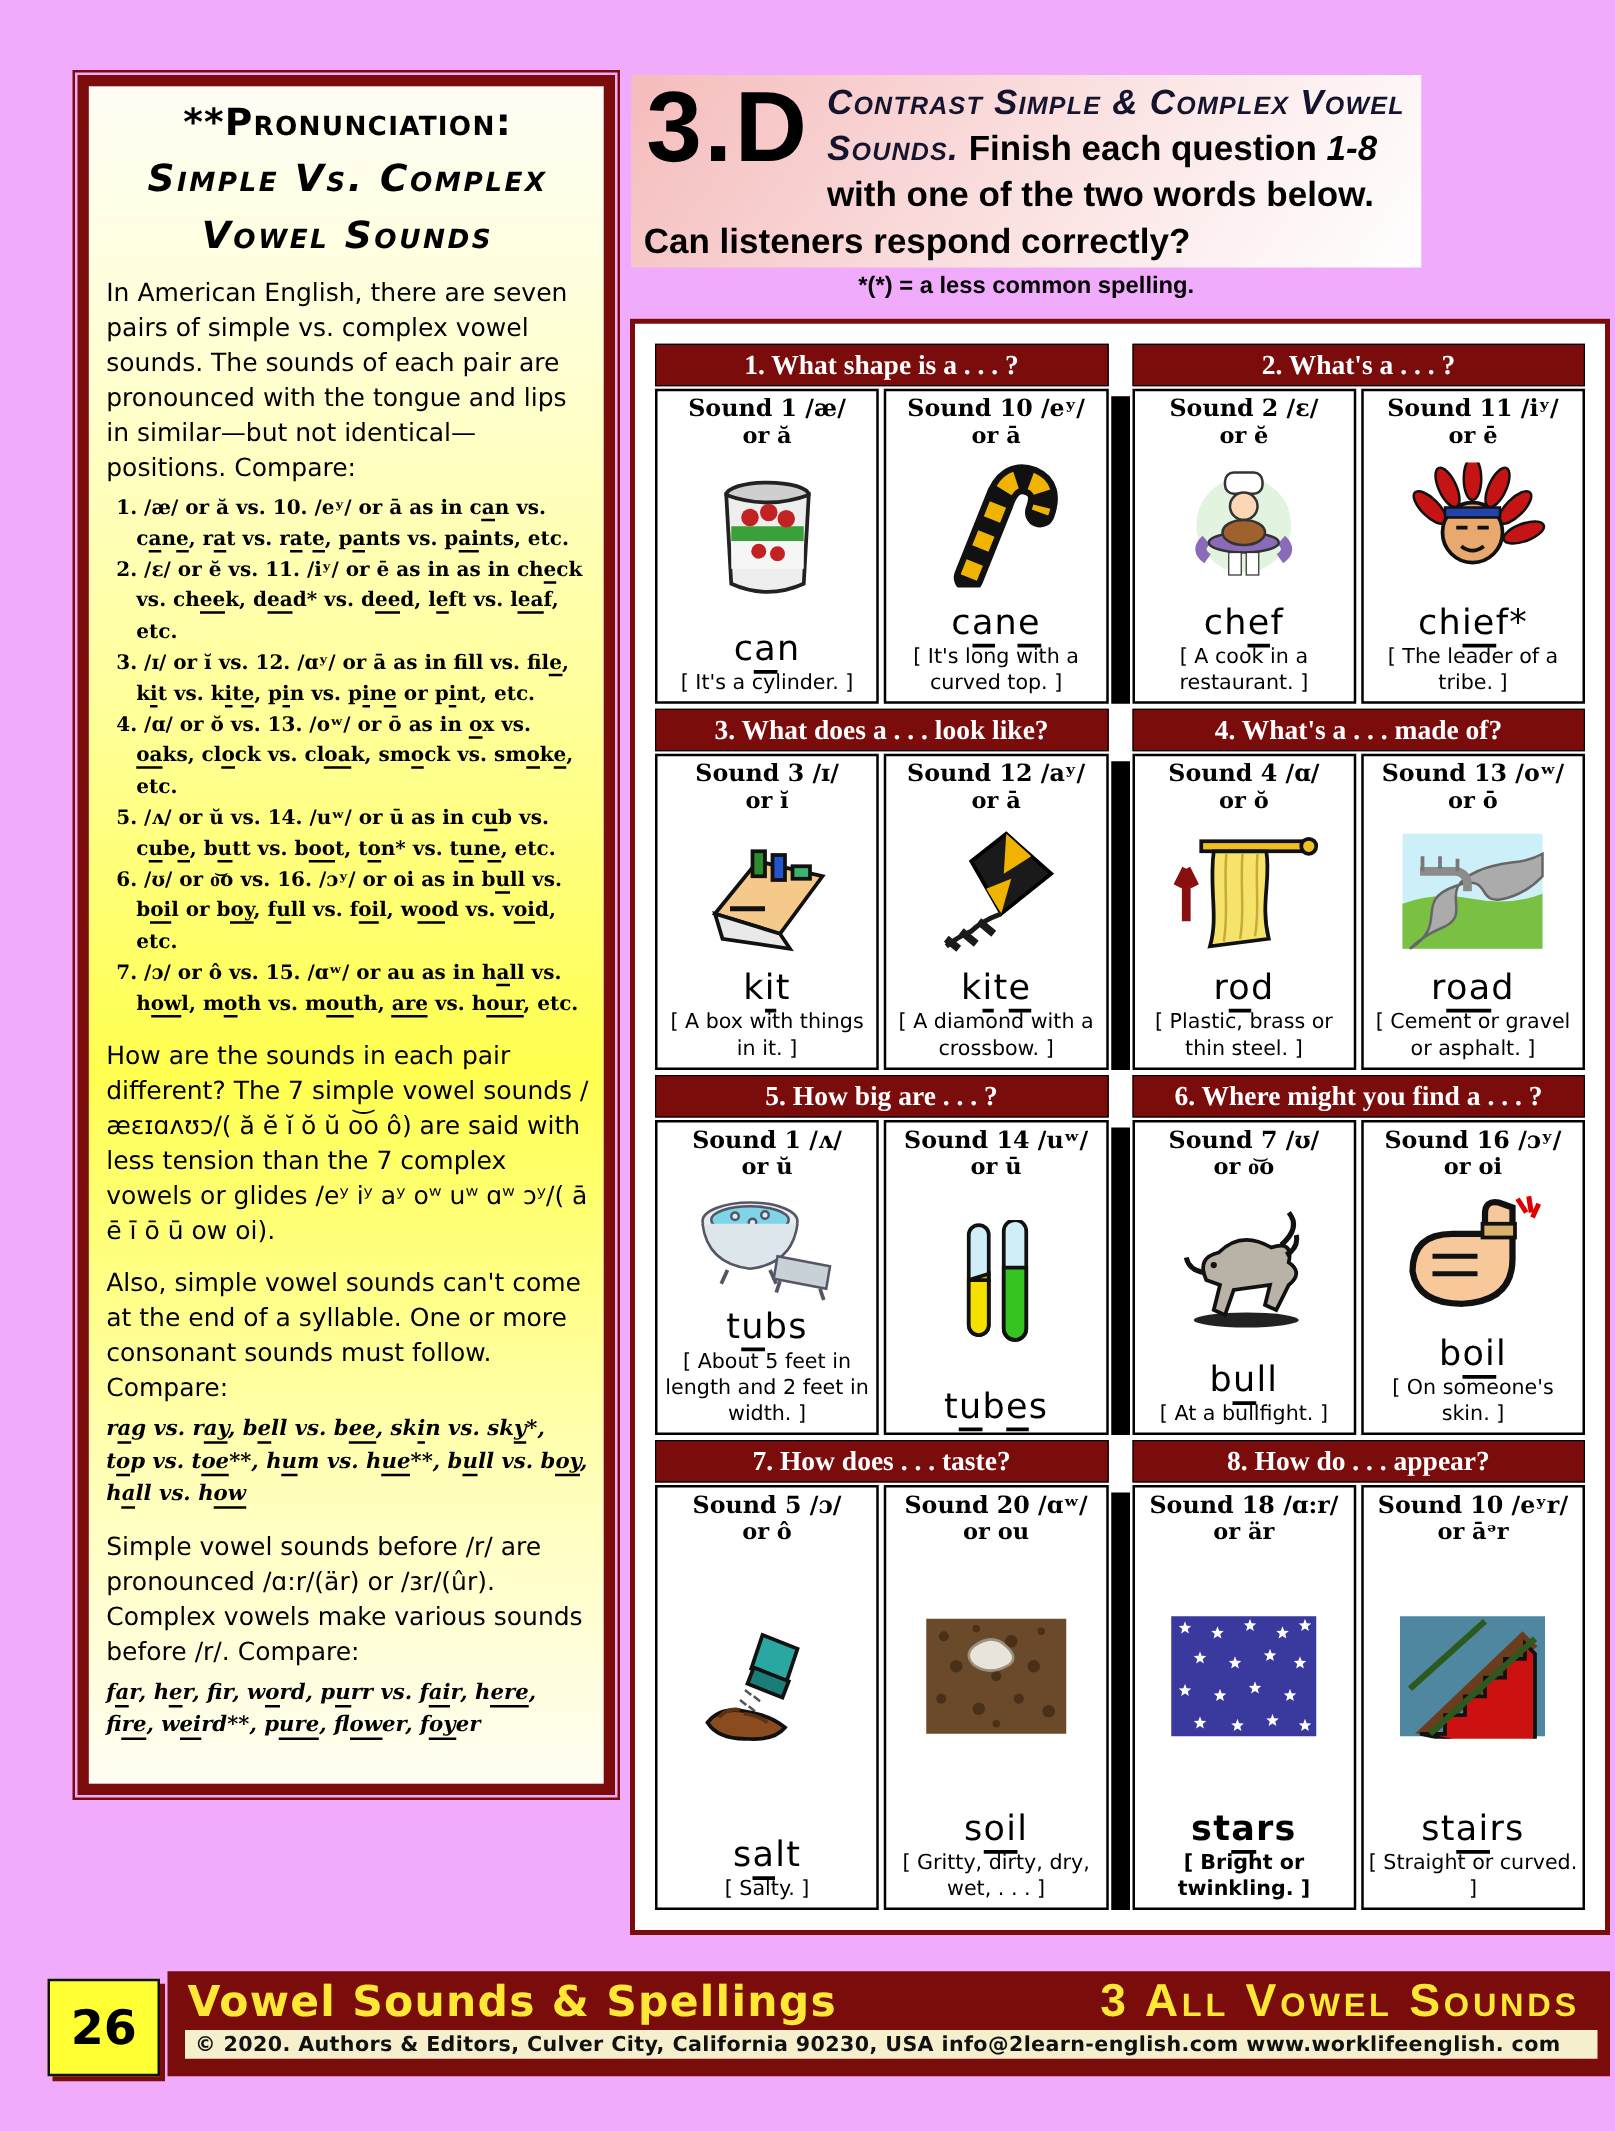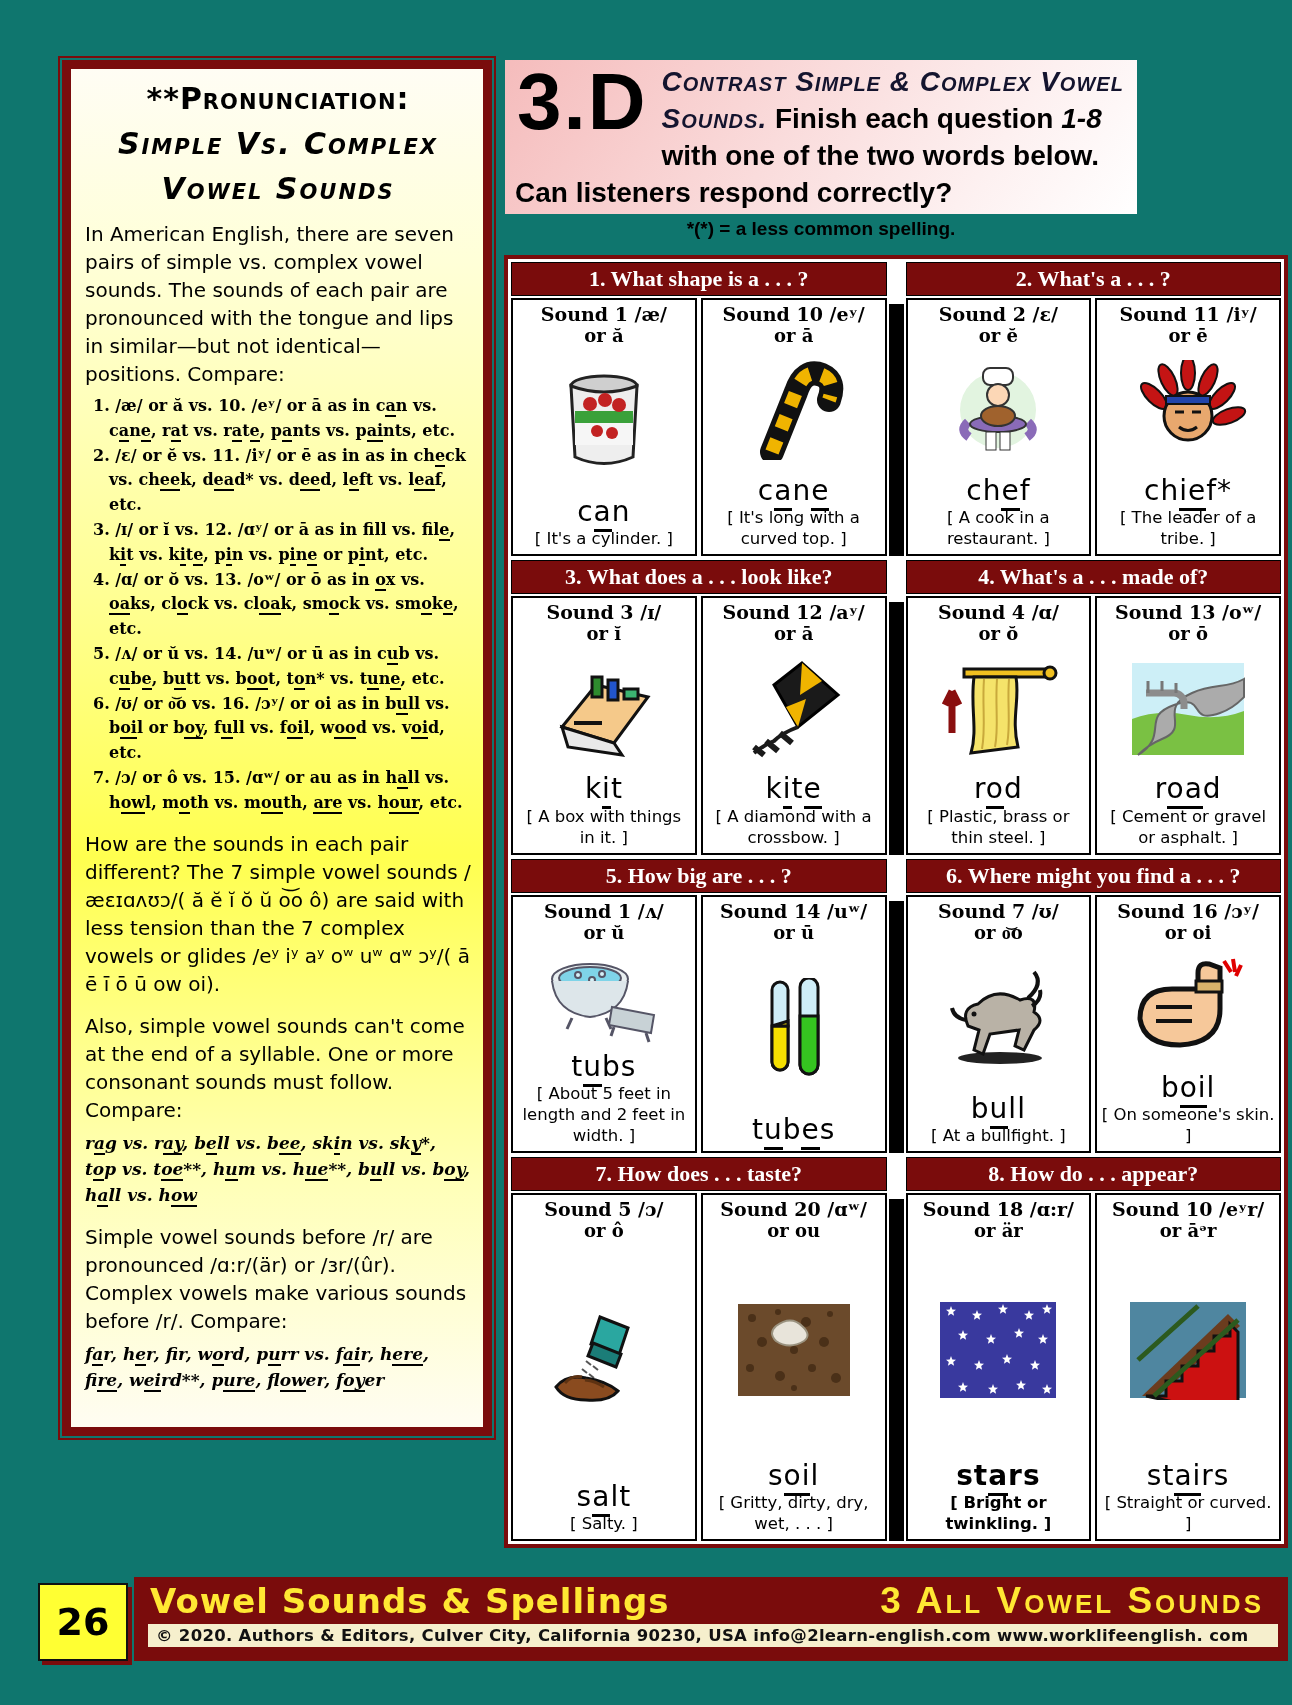--- a/index.html
+++ b/index.html
@@ -1,16 +1,16 @@
 <!DOCTYPE html>
 <html><head>
 <meta charset="utf-8">
 <style>
   html,body{margin:0;padding:0;background:#fff;}
-  .page{position:relative;width:1292px;height:1705px;background:#0f766e;overflow:hidden;
+  .page{position:relative;width:1292px;height:1705px;background:#f0abfc;overflow:hidden;
         font-family:"DejaVu Sans",sans-serif;color:#000;}
 
   
   .left-panel{position:absolute;left:62px;top:60px;width:430px;height:1376px;box-sizing:border-box;
     border:9px solid #7a0c0c;outline:2px solid #7a0c0c;outline-offset:2px;
     background:linear-gradient(180deg,#fffdf4 0%,#ffffd8 14%,#ffff96 38%,#ffff4f 58%,#ffffb8 82%,#fffdf2 100%);
     padding:8px 12px 4px 14px;}
   .lp-title1{margin:4px 0 0;text-align:center;font-size:30px;font-weight:bold;
     font-variant:small-caps;letter-spacing:1px;}
   .lp-title2{margin:10px 0 0;text-align:center;font-size:30px;font-weight:bold;font-style:italic;
@@ -28,21 +28,21 @@
     background:linear-gradient(125deg,#f5bcbc 0%,#fadcdc 45%,#fdf0f0 75%,#ffffff 100%);
     padding:4px 8px 2px 10px;font-family:"Liberation Sans","DejaVu Sans",sans-serif;}
   .ex-code{float:left;font-size:80px;line-height:72px;font-weight:bold;letter-spacing:2px;margin:2px 14px 0 2px;}
   .ex-text{font-size:28px;line-height:1.32;font-weight:bold;}
   .ex-title{font-style:italic;font-variant:small-caps;letter-spacing:1px;color:#14142e;}
   .footnote{position:absolute;left:505px;top:218px;width:632px;text-align:center;
     font-family:"Liberation Sans","DejaVu Sans",sans-serif;font-weight:bold;font-size:19px;}
 
   
   .grid{position:absolute;left:504px;top:255px;width:784px;height:1293px;box-sizing:border-box;
-    border:4px solid #7a0c0c;background:#fff;display:flex;flex-direction:column;padding:1px;}
+    border:4px solid #7a0c0c;background:#fff;display:flex;flex-direction:column;padding:14px;}
   .q-row{display:flex;flex:1;min-height:0;}
   .q-row.r4{flex:1.3;}
   .q-block{flex:1;display:flex;flex-direction:column;min-width:0;}
   .q-head{background:#7a0c0c;color:#fff;font-family:"Liberation Serif","DejaVu Serif",serif;
     font-weight:bold;font-size:22px;text-align:center;padding:3px 2px;margin:2px 2px 1px;border:1px solid #000;}
   .cellpair{display:flex;flex:1;min-height:0;}
   .cell{flex:1;border:2px solid #000;margin:1px 2px 2px;background:#fff;box-sizing:border-box;
     display:flex;flex-direction:column;align-items:center;padding:3px 4px 5px;min-width:0;}
   .q-sep{width:15px;background:#000;margin:44px 0 2px;}
   .snd{font-family:"DejaVu Serif","Liberation Serif",serif;font-weight:bold;font-size:19px;text-align:center;}

